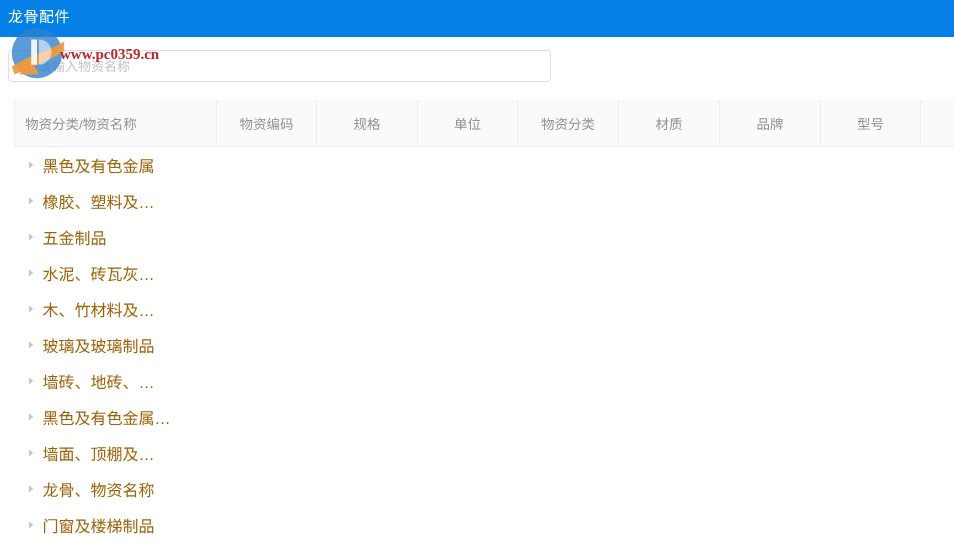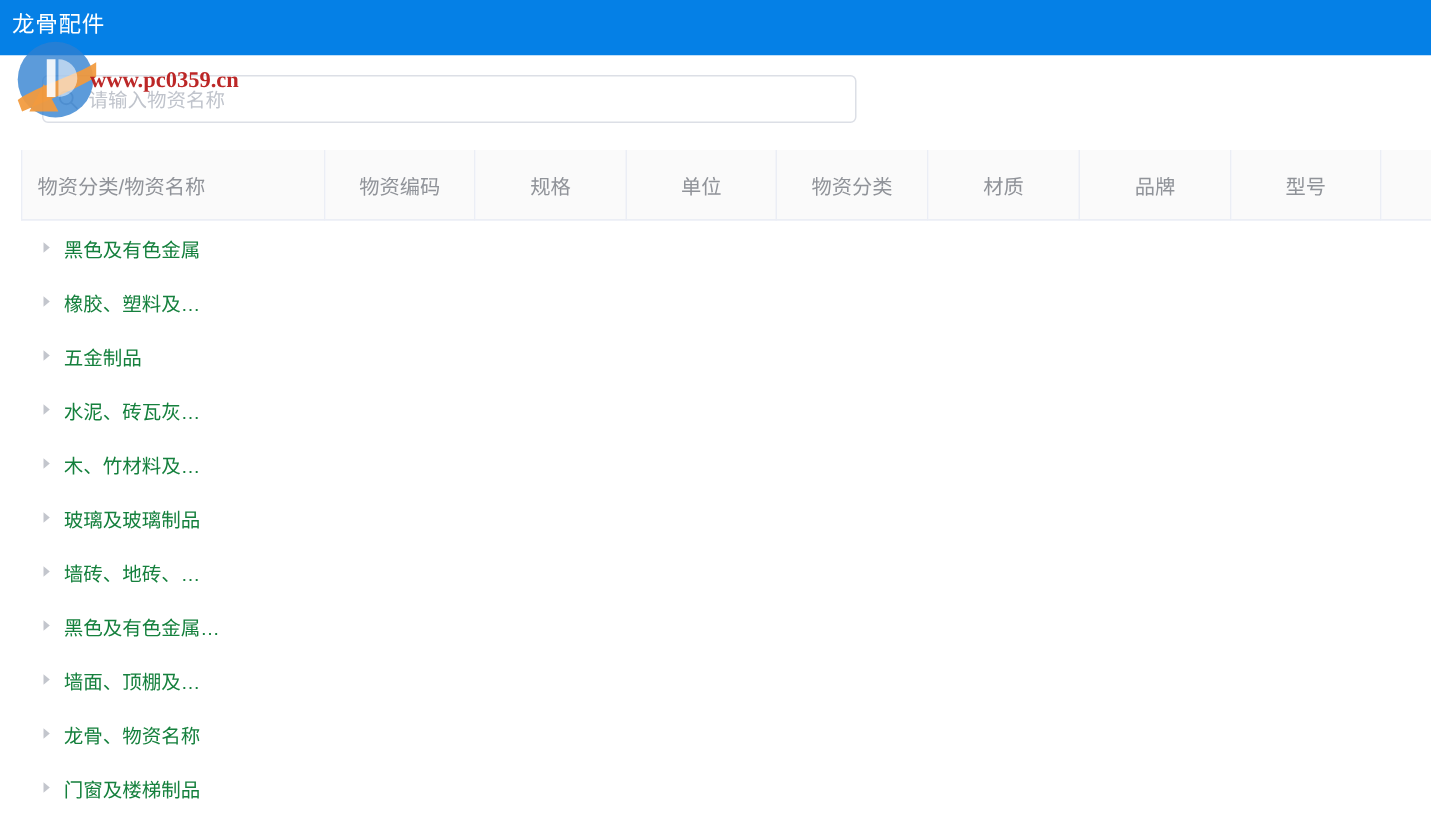--- a/index.html
+++ b/index.html
@@ -41,21 +41,21 @@
   .search-area {
     position: absolute;
     left: 0;
     top: 37px;
     width: 954px;
     height: 63px;
     background: #ffffff;
   }
   .search-box {
     position: absolute;
-    left: 28px;
+    left: 8px;
     top: 13px;
     width: 543px;
     height: 32px;
     box-sizing: border-box;
     border: 1px solid #dcdfe6;
     border-radius: 4px;
     background: #ffffff;
   }
   .search-icon {
     position: absolute;
@@ -135,22 +135,22 @@
   }
   .tree-arrow {
     width: 12px;
     height: 12px;
     margin-right: 6px;
     flex: 0 0 auto;
     display: block;
   }
   .tree-arrow svg { display: block; }
   .tree-label {
-    font-size: 13px;
-    color: #15803d;
+    font-size: 16px;
+    color: #a16207;
     overflow: hidden;
     text-overflow: ellipsis;
     white-space: nowrap;
   }
 
   
   .watermark {
     position: absolute;
     left: 0;
     top: 0;

